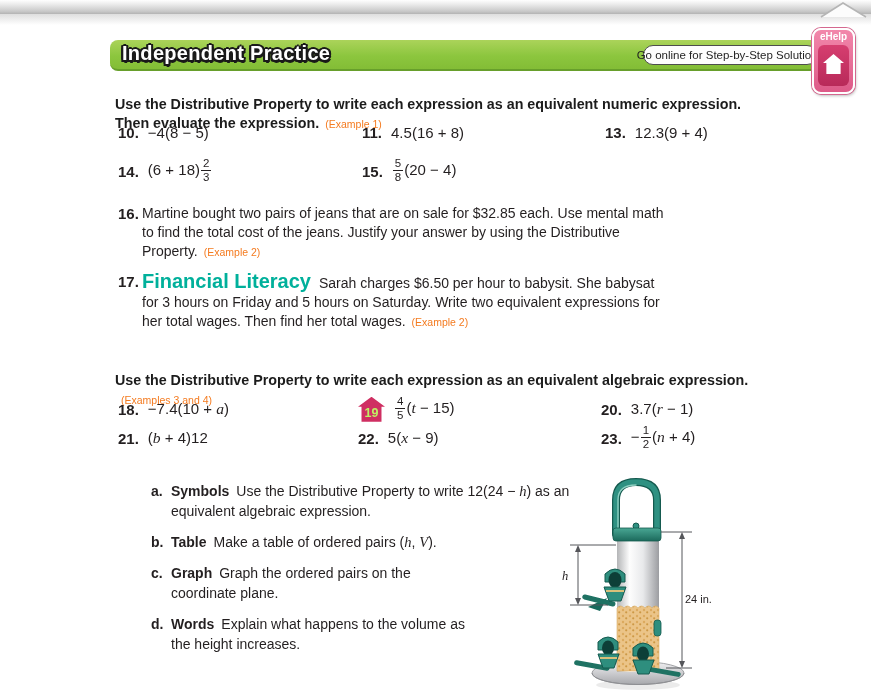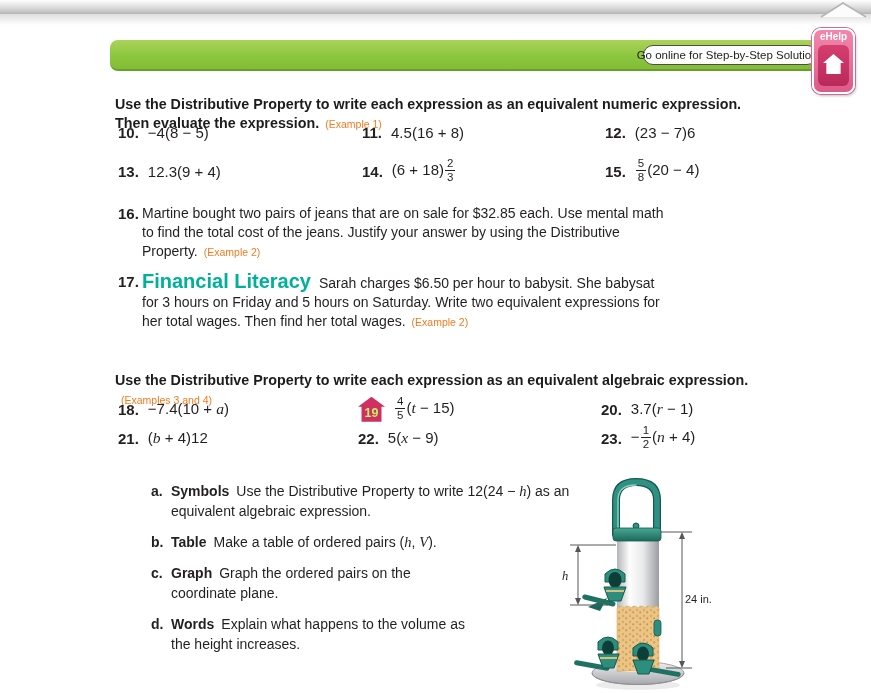--- a/index.html
+++ b/index.html
@@ -86,42 +86,39 @@
 </head>
 <body>
 
 <div class="top-bar"></div>
 <div class="top-bar-fade"></div>
 <svg class="fold-corner" width="48" height="18" viewBox="0 0 48 18">
   <path d="M1,17 L23,3 L46,17" fill="#fcfcfc" stroke="#b5b5b5" stroke-width="1.5"></path>
 </svg>
 
 <div class="banner">
+  <div class="banner-title">Independent Practice</div>
   <div class="solutions-pill">Go online for Step-by-Step Solutions</div>
 </div>
 <div class="ehelp">
   <span class="ehelp-label">eHelp</span>
   <span class="ehelp-inner">
     <span class="ehelp-house"></span>
   </span>
 </div>
 
 <p class="instr instr1"><span>Use the Distributive Property to write each expression as an equivalent numeric expression. Then evaluate the expression.</span><span class="exref">(Example 1)</span></p>
 <div class="grid grid1" id="numeric-grid">
     <div class="prob">
       <span class="prob-num">10.</span>
       <span class="prob-expr"><span>−4(8 − 5)</span></span>
     </div>
     <div class="prob">
       <span class="prob-num">11.</span>
       <span class="prob-expr"><span>4.5(16 + 8)</span></span>
-    </div>
-    <div class="prob">
-      <span class="prob-num">12.</span>
-      <span class="prob-expr"><span>(23 − 7)6</span></span>
     </div>
     <div class="prob">
       <span class="prob-num">13.</span>
       <span class="prob-expr"><span>12.3(9 + 4)</span></span>
     </div>
     <div class="prob">
       <span class="prob-num">14.</span>
       <span class="prob-expr"><span>(6 + 18)</span><span class="frac"><span class="num">2</span><span class="den">3</span></span></span>
     </div>
     <div class="prob">

